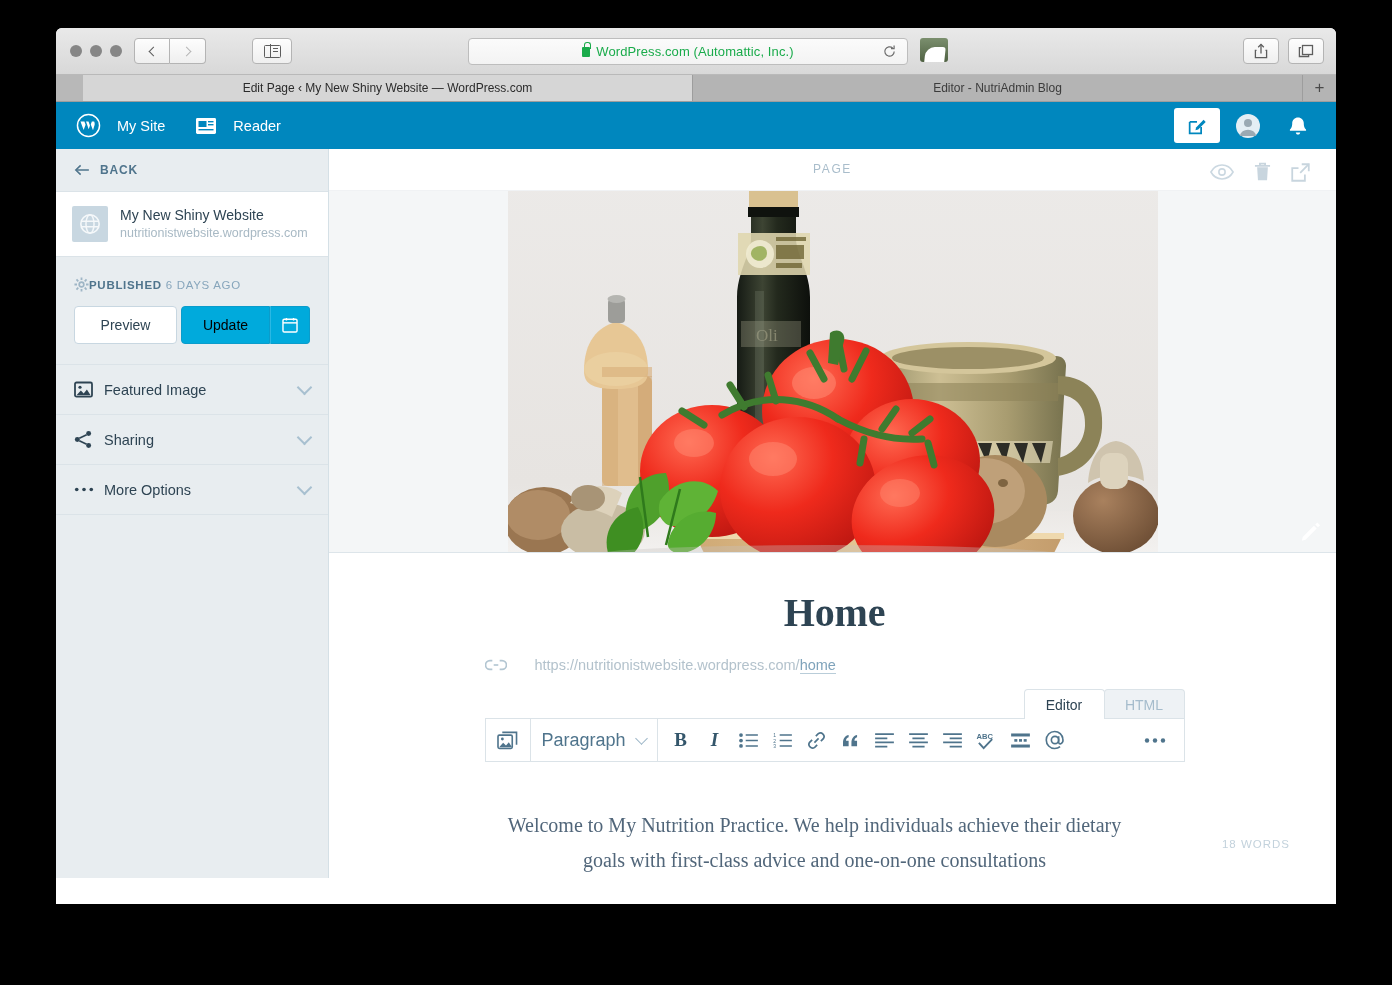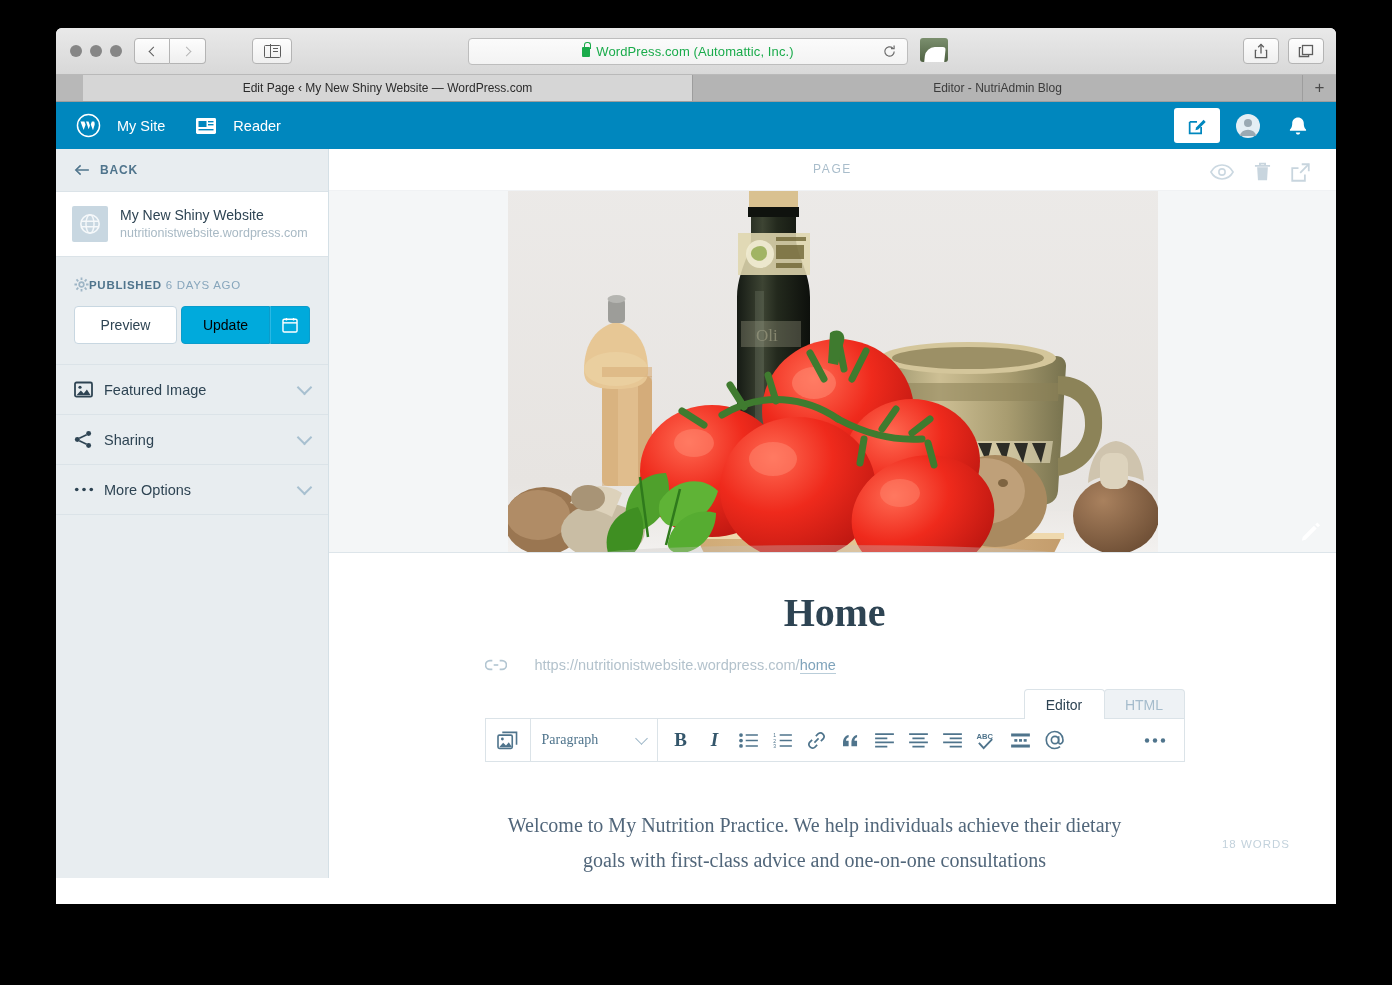--- a/index.html
+++ b/index.html
@@ -201,21 +201,21 @@
   .ed-tab.inactive { background: #eef2f5; color: #a5bccc; margin-left: -1px; }
 
   .toolbar {
     border: 1px solid #dbe3e8; height: 44px; display: flex; align-items: center;
     background: #fff; position: relative; margin-top: -1px;
   }
   .tb-cell { height: 44px; display: flex; align-items: center; justify-content: center; }
   .tb-sep { width: 1px; height: 44px; background: #dbe3e8; }
   .tb-media { width: 44px; }
   .tb-para { width: 126px; display: flex; align-items: center; padding: 0 11px; justify-content: space-between; }
-  .tb-para .pname { font-size: 14px; color: #4f748c; font-family: Liberation Serif, serif; }
+  .tb-para .pname { font-size: 18px; color: #4f748c; }
   .tb-para .pchev { width: 9px; height: 9px; border-right: 1.8px solid #9ab4c6; border-bottom: 1.8px solid #9ab4c6;
                     transform: rotate(45deg); margin-top: -4px; }
   .tb-btn2 { width: 34px; height: 44px; display: flex; align-items: center; justify-content: center; }
   .tb-spacer { flex: 1; }
 
   .post-body {
     font-family: "Liberation Serif", serif; font-size: 20px; line-height: 1.75;
     color: #51667a; margin-top: 46px; width: 660px;
   }
   .wordcount {

